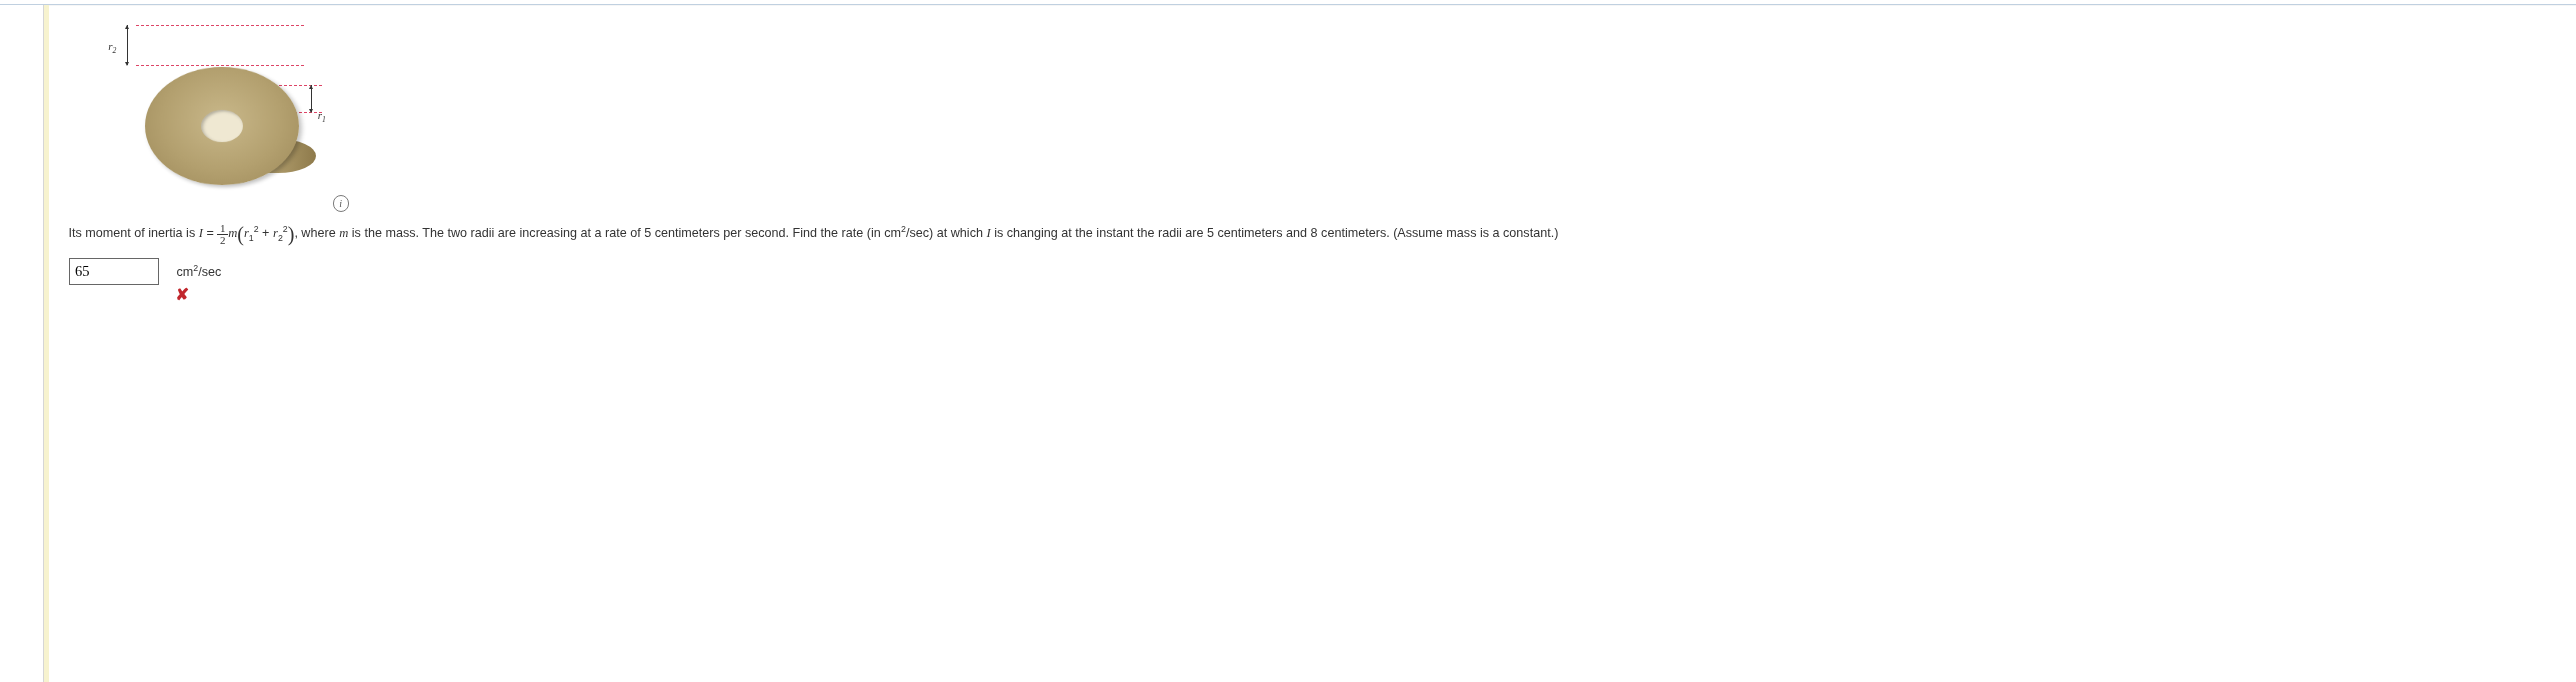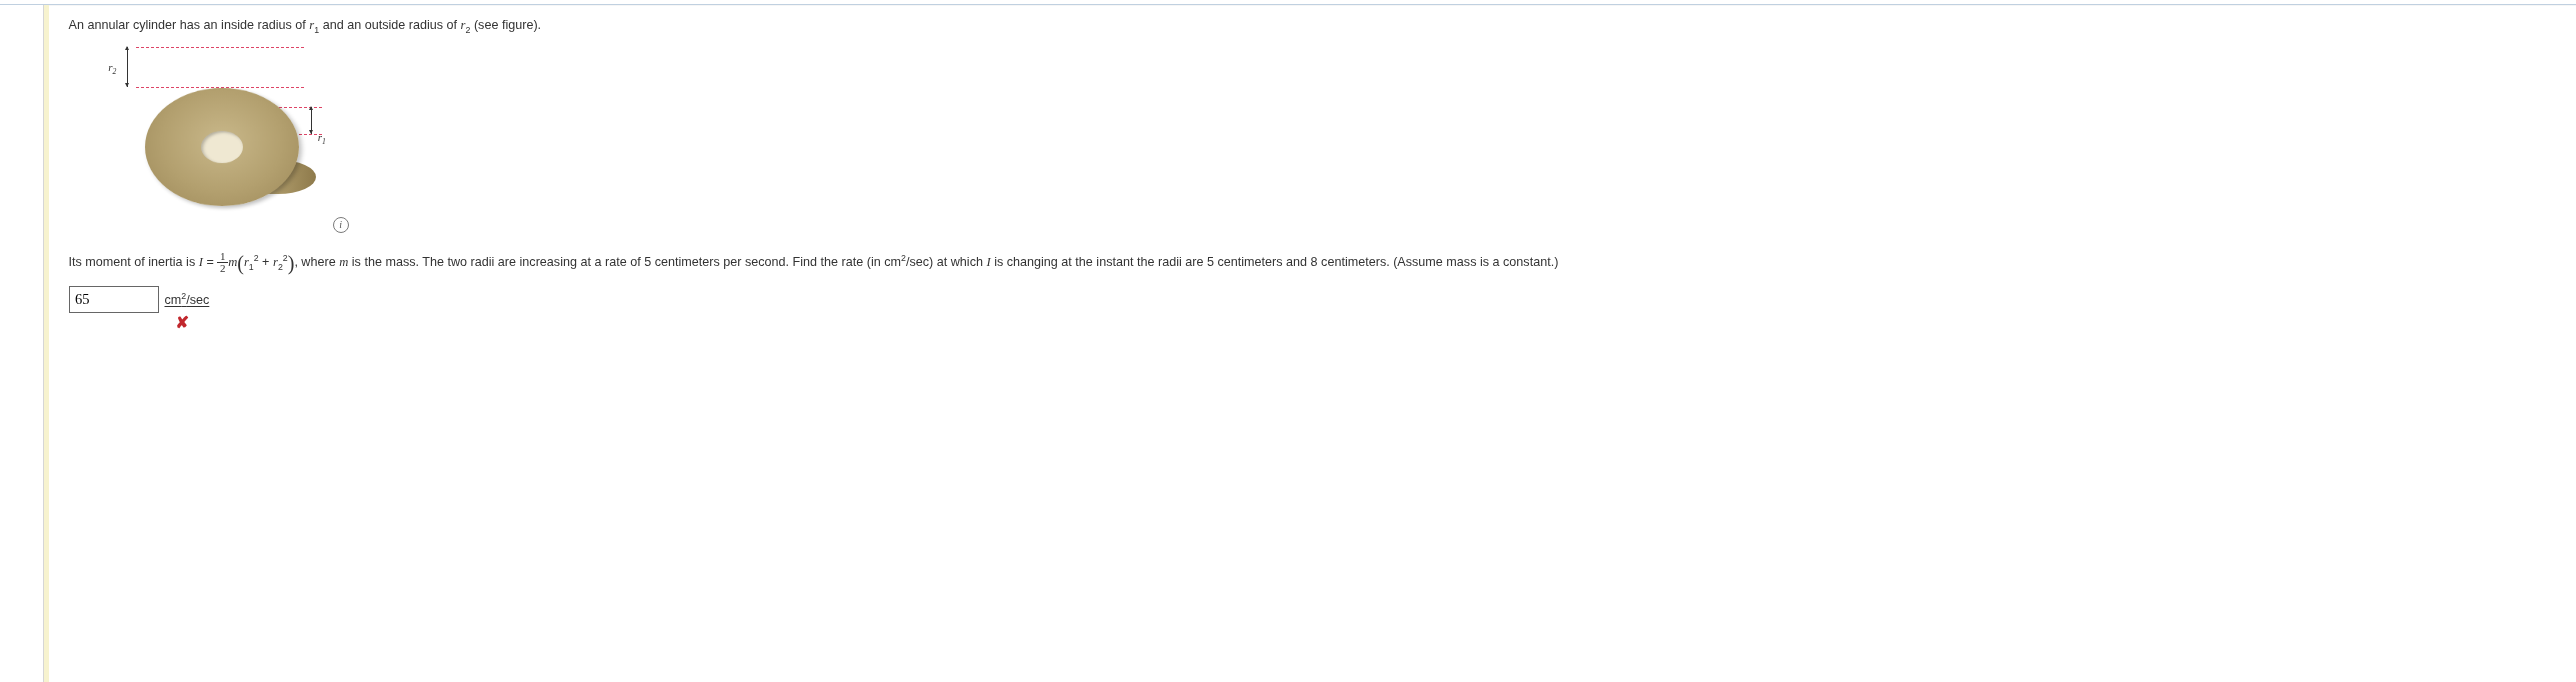--- a/index.html
+++ b/index.html
@@ -34,21 +34,21 @@
     }
     .problem-text {
       font-size: 12.6px;
       line-height: 1.55;
     }
     .problem-text p { margin-bottom: 9px; }
     .italic-var { font-style: italic; font-family: Georgia, "Times New Roman", serif; }
     .sub { font-size: 0.7em; vertical-align: sub; }
     .sup { font-size: 0.7em; vertical-align: super; }
     .figure-area {
-      margin: 9px 0 17px 58px;
+      margin: 9px 0 10px 58px;
       position: relative;
       width: 226px;
       height: 186px;
     }
     
     .annulus {
       position: absolute; left: 18px; top: 23.5px;
       width: 154px; height: 154px;
     }
     .outer-ring {
@@ -114,31 +114,31 @@
       text-align: center;
       font-family: Georgia, serif;
     }
     .frac .num { display:block; border-bottom:0.9px solid #333; padding:0 2.7px; line-height:1; font-size:11px;}
     .frac .den { display:block; padding:0 2.7px; line-height:1; font-size:11px;}
     .bigp { font-size: 20px; font-family: Georgia, serif; vertical-align: middle; line-height:0;}
     .answer-row {
       margin-top: 11px;
       display: flex;
       align-items: center;
-      gap: 6px;
+      gap: 18px;
     }
     .answer-input {
       width: 90px;
       height: 27px;
       border: 0.9px solid #666;
       padding: 1.8px 5.4px;
       font-size: 14.5px;
       font-family: Georgia, "Times New Roman", serif;
     }
-    .unit { font-size: 12.6px; text-decoration: underline; }
+    .unit { font-size: 12.6px; }
     .wrong-x {
       position: absolute;
       color: #c1272d;
       font-size: 16.3px;
       font-weight: bold;
       margin-top: 27px;
       left: 107px;
     }
     .answer-wrap { position: relative; display:inline-block; }
   </style>
@@ -146,25 +146,20 @@
 <body>
 
 <div class="top-border"></div>
 
 <div class="page-wrapper">
   <div class="left-gutter"></div>
   <div class="yellow-strip"></div>
 
   <div class="content">
 
-    <div class="problem-text">
-      <p>
-        <span>An annular cylinder has an inside radius of </span><span class="italic-var">r</span><span class="sub">1</span><span> and an outside radius of </span><span class="italic-var">r</span><span class="sub">2</span><span> (see figure).</span>
-      </p>
-    </div>
 
     <div class="figure-area">
       <div class="dash dash-top"></div>
       <div class="dash dash-bot"></div>
       <div class="dash dash-r1a"></div>
       <div class="dash dash-r1b"></div>
 
       <div class="dim-arrow dim-r2">
         <span class="line"></span>
         <span style="position:absolute; left:-11px; top:14.5px;">

